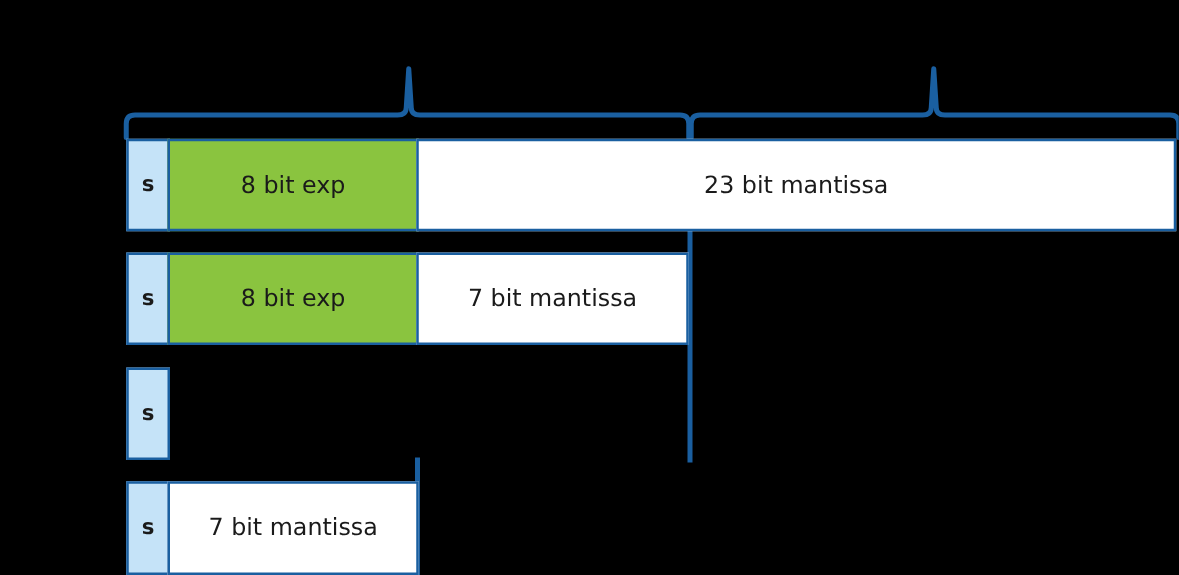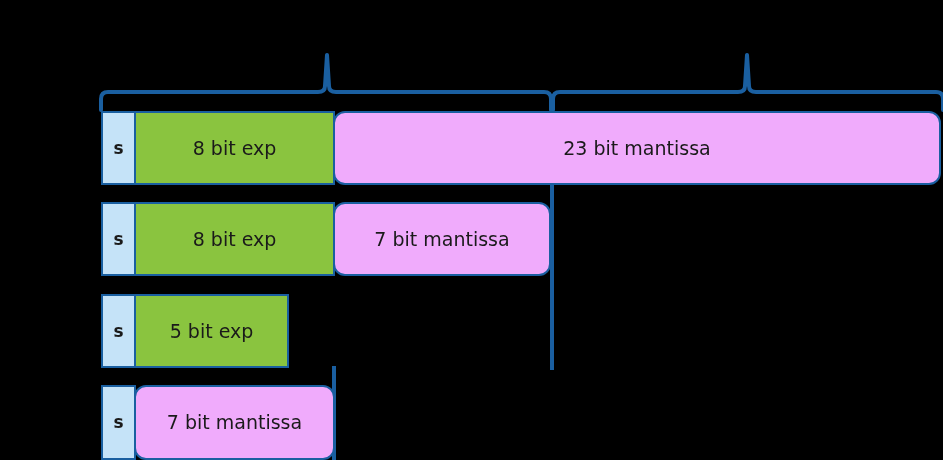--- a/index.html
+++ b/index.html
@@ -47,22 +47,21 @@
   }
   .seg.sign {
     background: #c5e3f8;
     font-weight: bold;
     font-size: 17px;
   }
   .seg.exp {
     background: #8ac43f;
   }
   .seg.mant {
-    background: #f0abfc;
-    border-radius: 12px;
+    background: #ffffff;
   }
   .seg + .seg {
     margin-left: -2px;
   }
   .row-0 { left: 101px; top: 111px; height: 74px; width: 842px; }
   .row-1 { left: 101px; top: 202px; height: 74px; width: 452px; }
   .row-2 { left: 101px; top: 294px; height: 74px; width: 452px; }
   .row-3 { left: 101px; top: 385px; height: 75px; width: 234px; }
 </style>
 </head>
@@ -88,21 +87,20 @@
   </div>
 
   <div class="fmt-row row-1">
     <div class="seg sign" style="width:35px">s</div>
     <div class="seg exp" style="width:201px">8 bit exp</div>
     <div class="seg mant" style="width:218px">7 bit mantissa</div>
   </div>
 
   <div class="fmt-row row-2">
     <div class="seg sign" style="width:35px">s</div>
-    <div class="seg exp" style="width:155px">5 bit exp</div>
   </div>
 
   <div class="fmt-row row-3">
     <div class="seg sign" style="width:35px">s</div>
     <div class="seg mant" style="width:201px">7 bit mantissa</div>
   </div>
 
 </div>
 
 </body></html>

